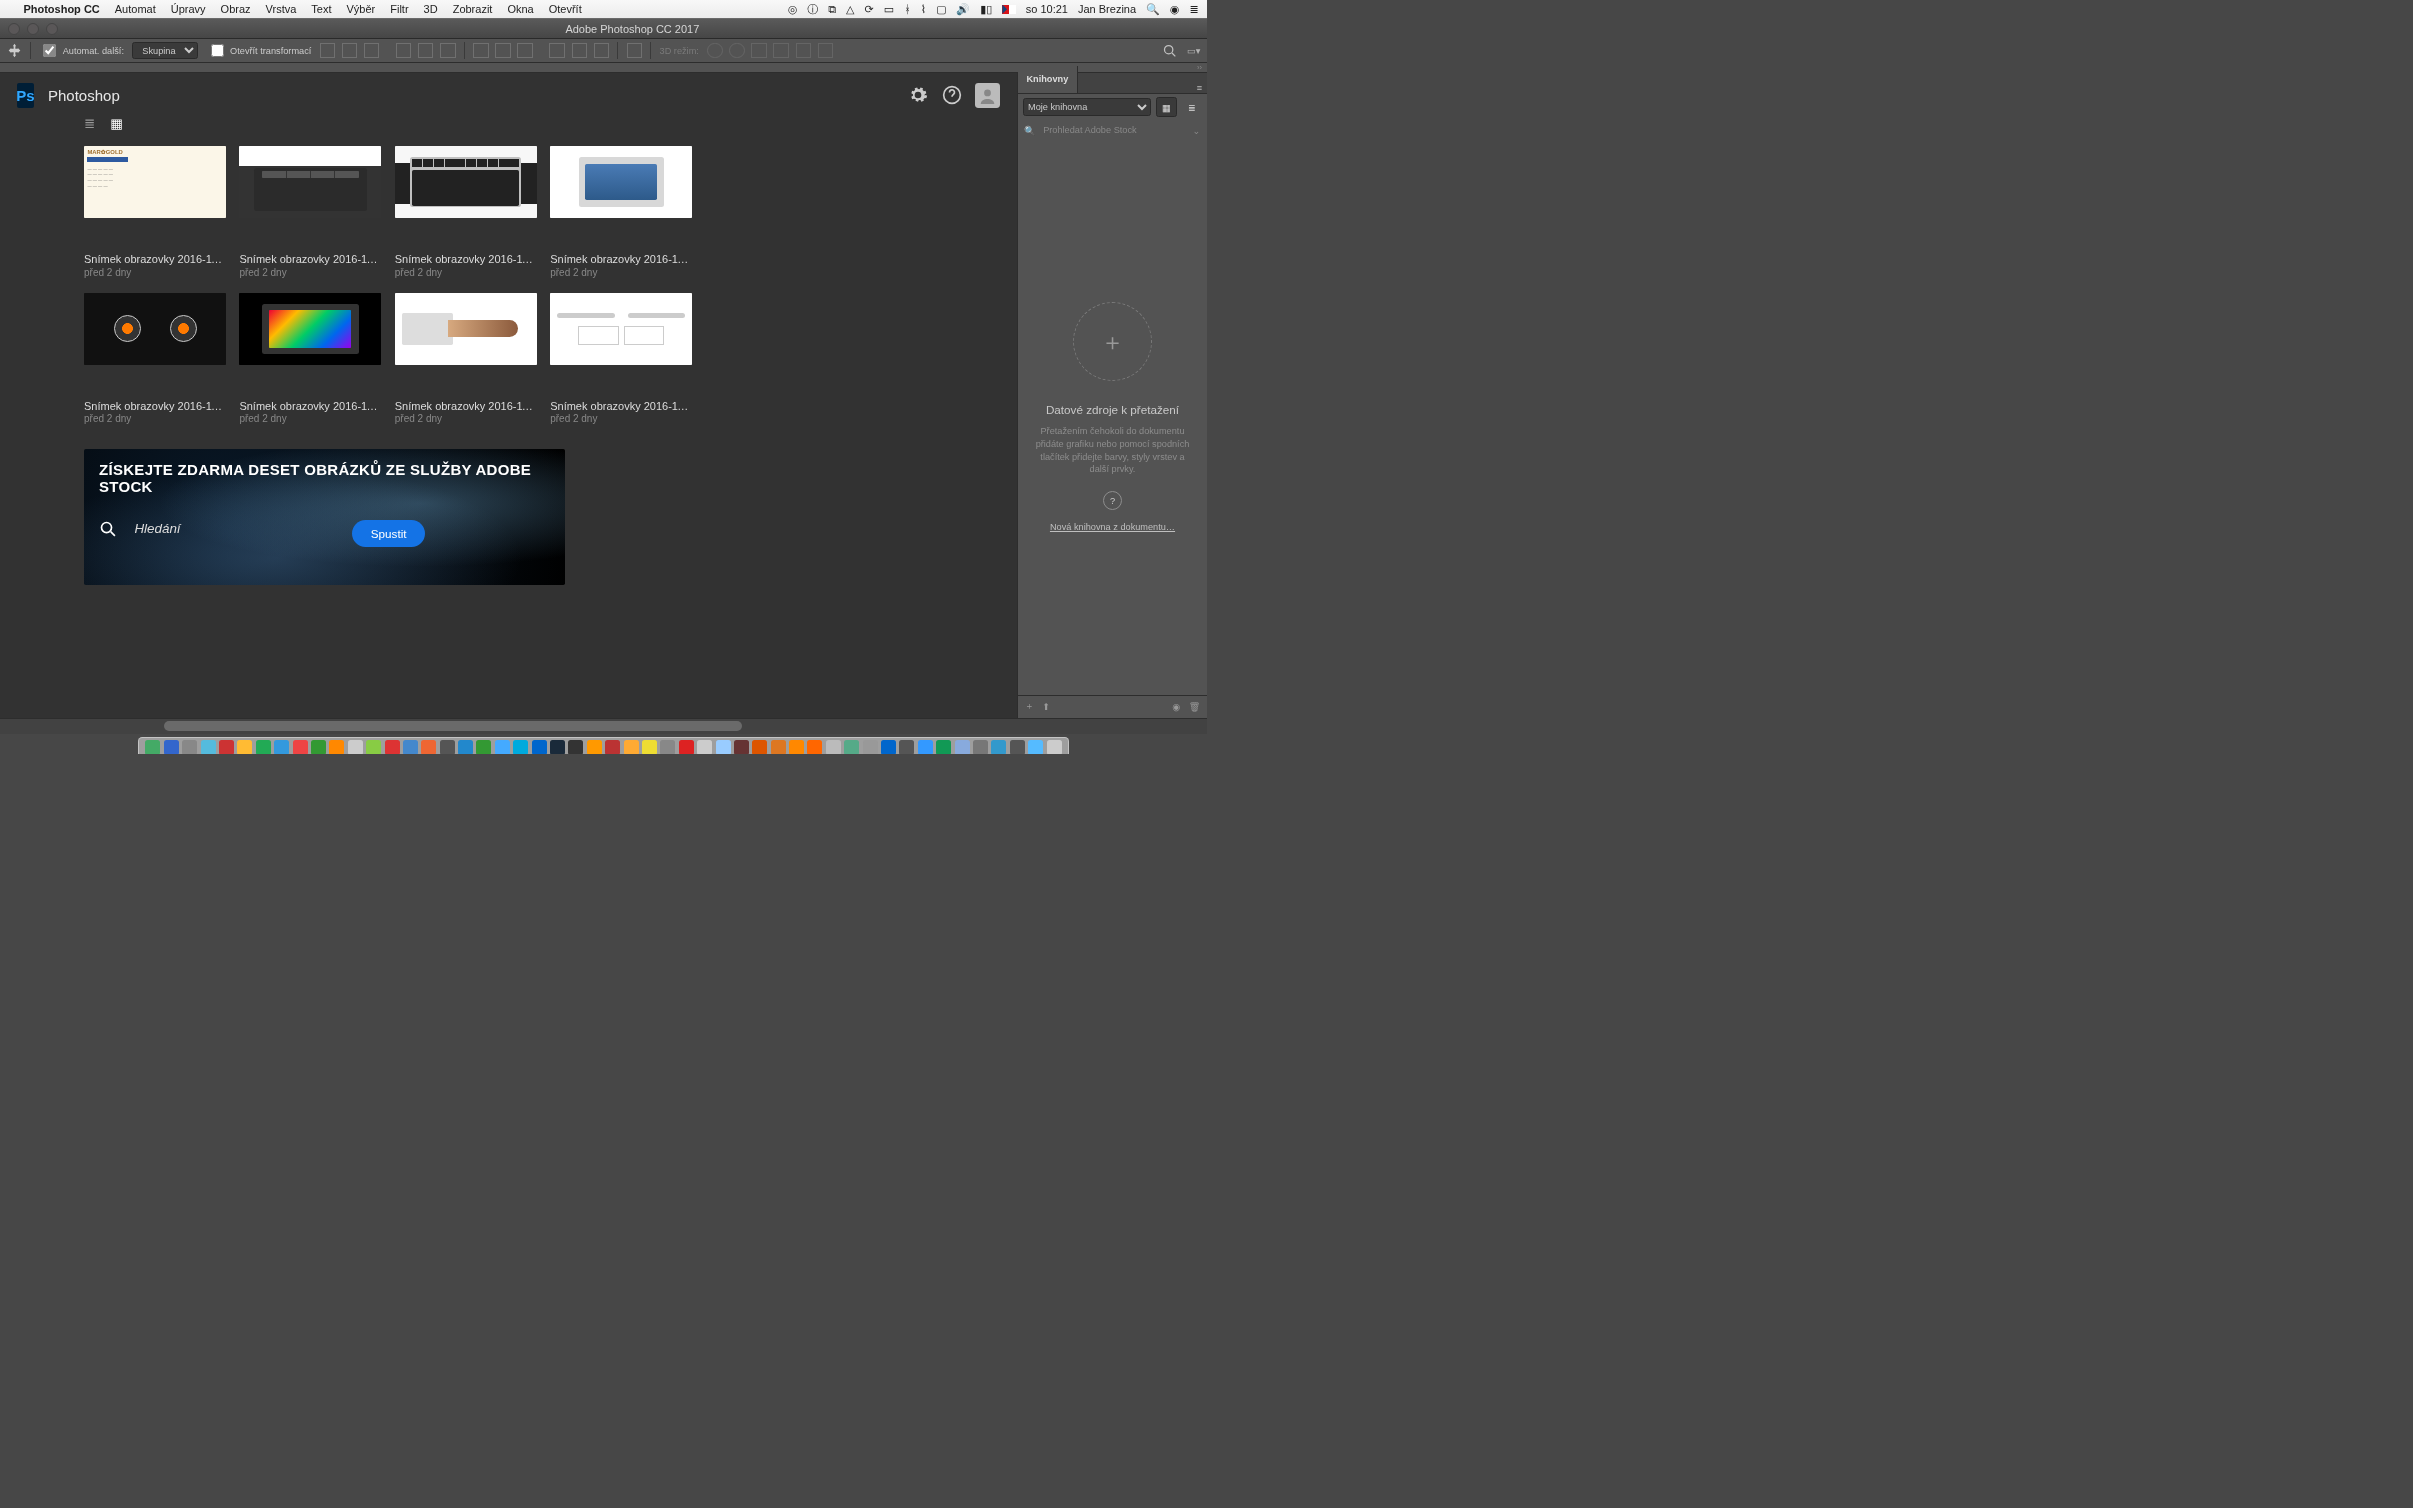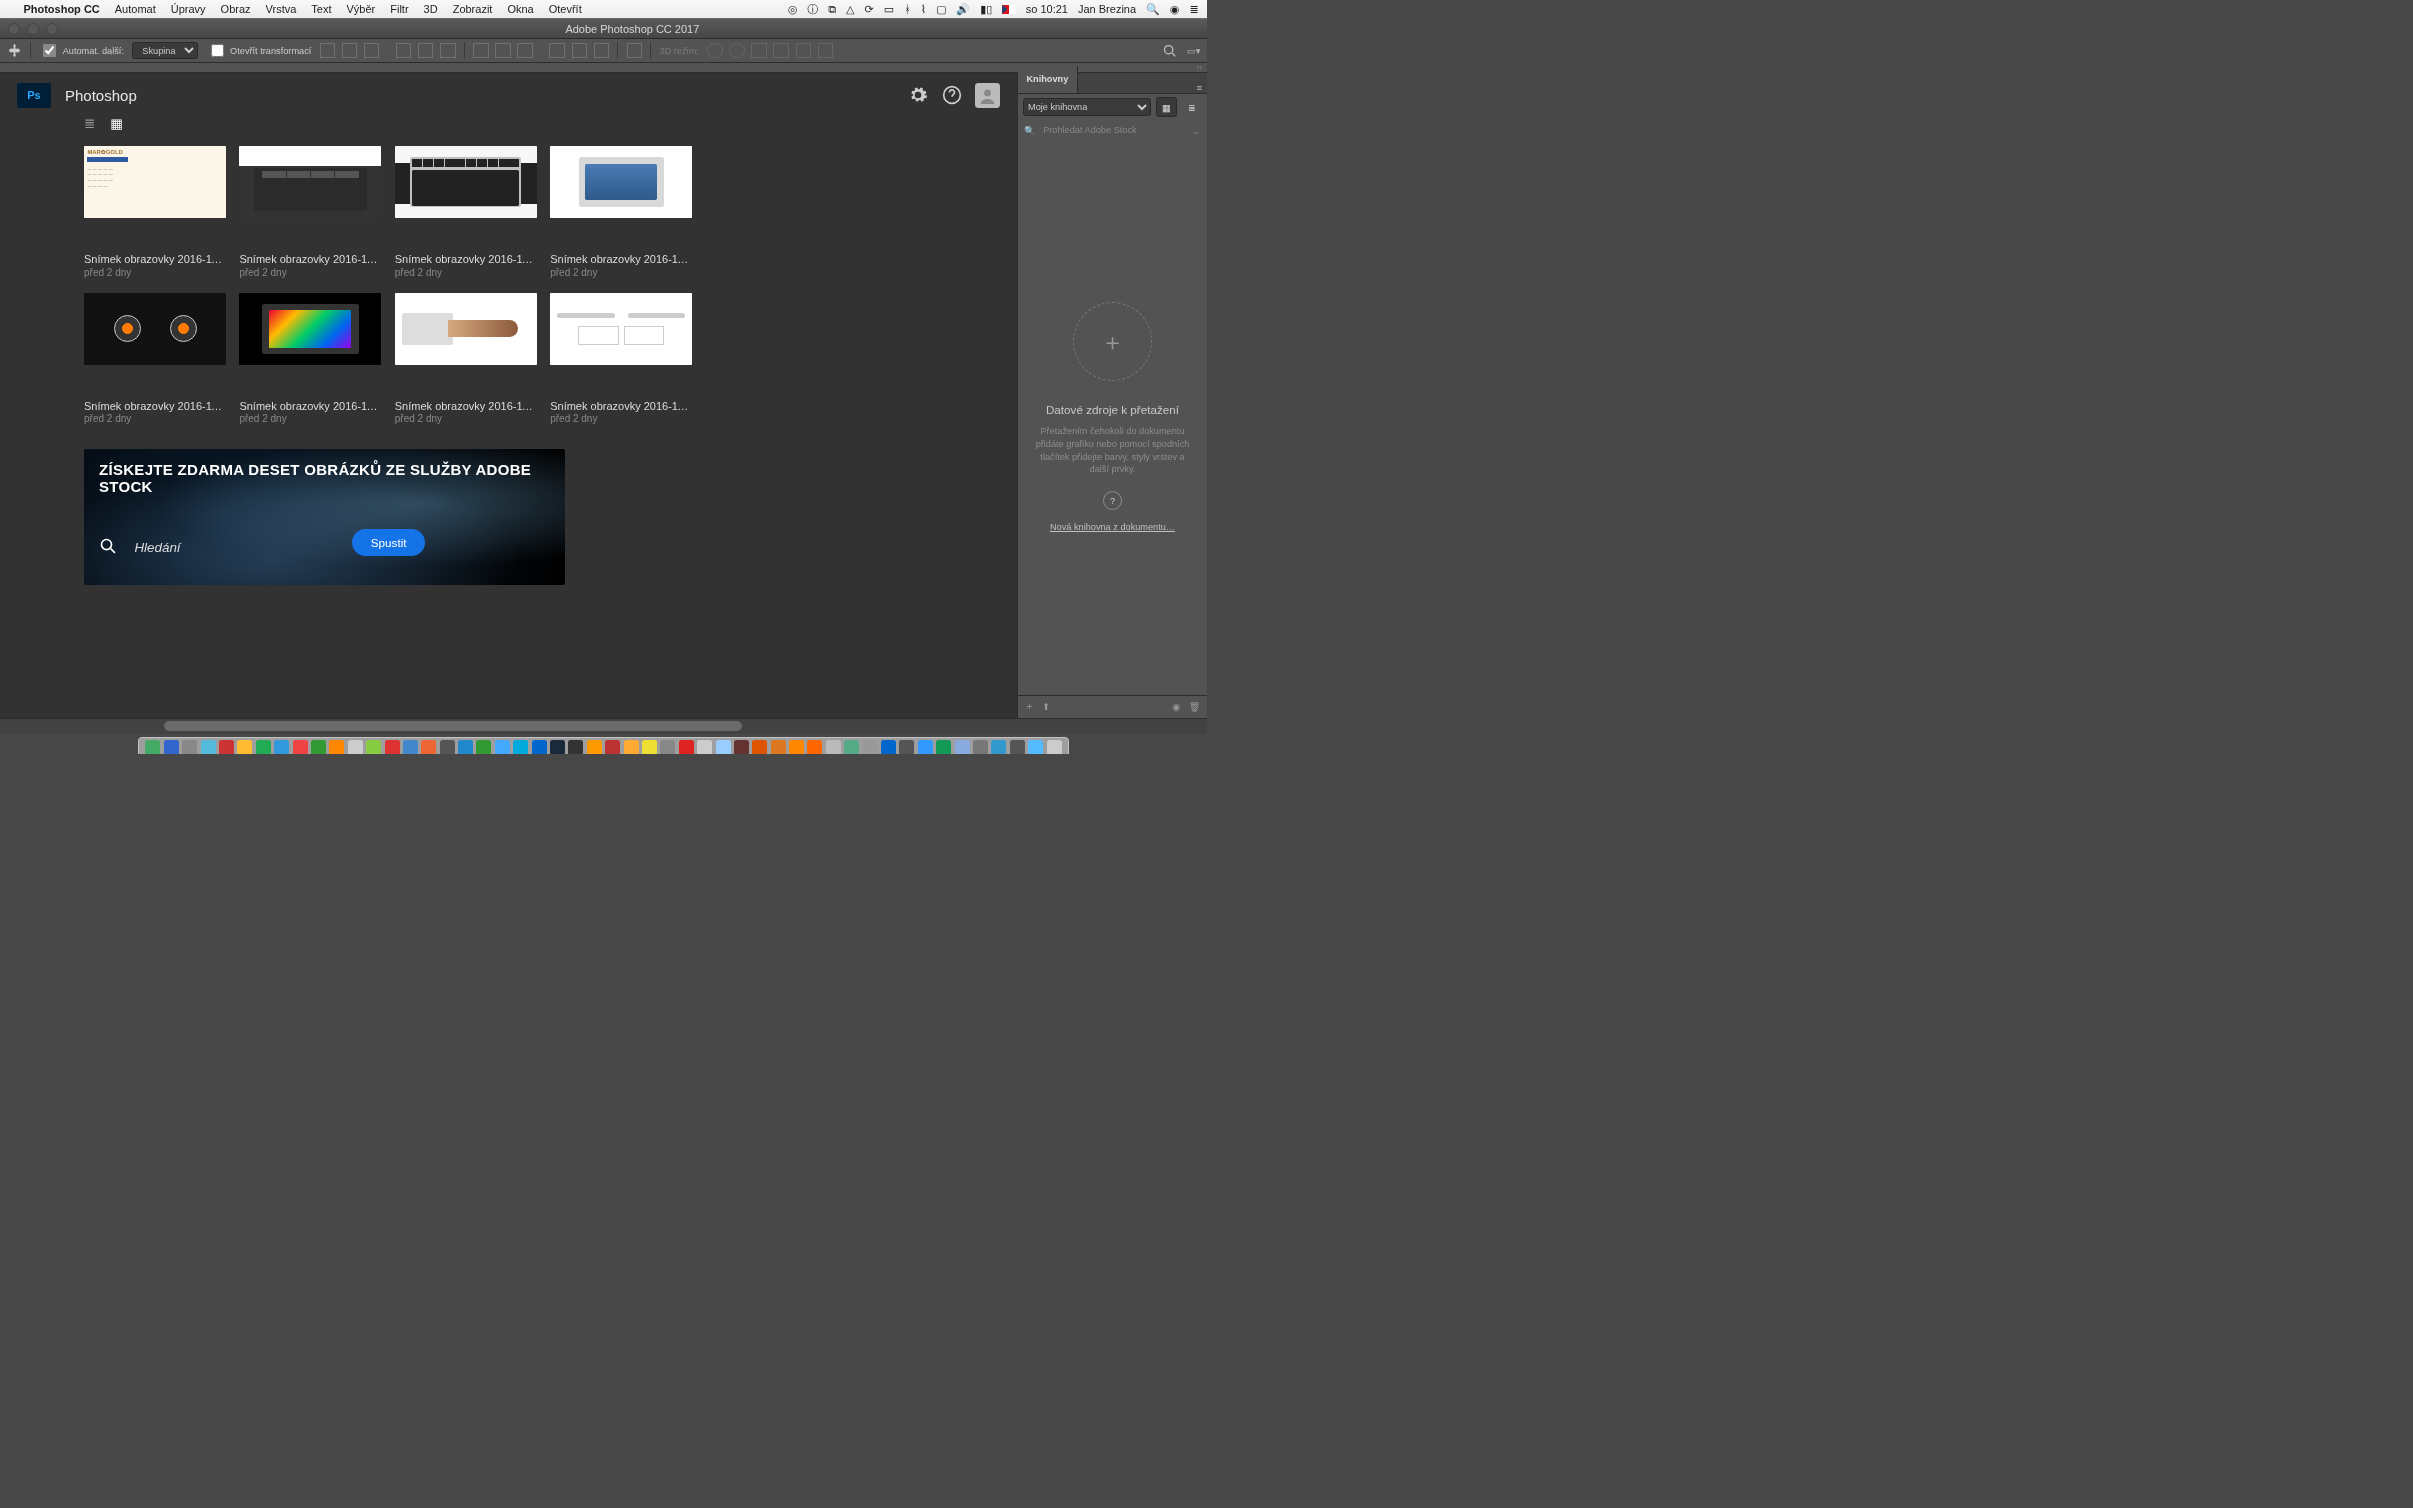--- a/index.html
+++ b/index.html
@@ -27,21 +27,21 @@
 .optsep{width:0.8px;height:17px;background:#3a3a3a}
 .optright{margin-left:auto;display:flex;align-items:center;gap:10px}
 .optright .sicon{opacity:.8}
 
 .corner{height:8.4px;background:#535353;border-bottom:0.8px solid #2d2d2d}
 
 .mainrow{display:flex;height:calc(754px - 18.4px - 18.4px - 23.5px - 8.4px - 15px - 25px)}
 
 .start{flex:1;background:#323232;display:flex;flex-direction:column;position:relative}
 .start-head{display:flex;align-items:center;padding:10px 17px 0}
-.pslogo{width:34px;height:25px;background:#001e36;border-radius:2px;display:flex;align-items:center;justify-content:center;color:#31a8ff;font-weight:700;font-size:11px}
+.pslogo{width:17px;height:25px;background:#001e36;border-radius:2px;display:flex;align-items:center;justify-content:center;color:#31a8ff;font-weight:700;font-size:15px}
 .start-head .title{color:#e6e6e6;font-size:15px;margin-left:14px}
 .start-head .hright{margin-left:auto;display:flex;align-items:center;gap:13.4px}
 .start-head .gear,.start-head .help{color:#ccc;font-size:18.4px;cursor:pointer}
 .avatar{width:25px;height:25px;background:#bbb;border-radius:3.4px;display:flex;align-items:center;justify-content:center;color:#888}
 .start-body{flex:1;display:flex;overflow:hidden;padding:8.4px 17px 5px 84px}
 .sidecol{width:159px;flex:none;padding-top:34px}
 .tablist div{color:#bbb;font-size:11.7px;font-weight:600;padding:5px 0 5px 10px;cursor:pointer}
 .tablist div.active{color:#fff;border-left:2.5px solid #fff;padding-left:7.5px}
 .tablist div.dim{color:#7d7d7d}
 .btn{border:0.8px solid #aaa;border-radius:17px;padding:6.7px 13.4px;color:#ddd;font-size:11.7px;display:flex;justify-content:space-between;margin-top:11.7px;width:134px;cursor:pointer}
@@ -59,21 +59,21 @@
 .thumb.t5{background:#111}
 .thumb.t6{background:#000}
 .thumb.t7{background:#fff}
 .thumb.t8{background:#fff}
 .cname{color:#ddd;font-size:11px;margin-top:35px;white-space:nowrap;overflow:hidden;text-overflow:ellipsis}
 .ctime{color:#888;font-size:10px;margin-top:1.7px}
 .stockbox{margin-top:25px;width:451px;height:112px;background:radial-gradient(circle at 30% 60%,#0a1a2a,#000);border-radius:1.7px;padding:11.7px 15px;position:relative;overflow:hidden;color:#fff}
 .stockbox::after{content:"";position:absolute;inset:0;background:radial-gradient(ellipse at 70% 40%,rgba(120,180,220,.35),transparent 55%),radial-gradient(ellipse at 40% 80%,rgba(80,120,160,.4),transparent 60%)}
 .stockbox *{position:relative;z-index:1}
 .stocktitle{font-size:15px;font-weight:700;letter-spacing:0.3px}
-.stocksearch{margin-top:34px;display:flex;align-items:flex-end;gap:15px}
+.stocksearch{margin-top:25px;display:flex;align-items:flex-start;gap:15px}
 .stocksearch input{background:transparent;border:none;color:#fff;font-style:italic;font-size:13.4px;outline:none;width:201px}
 .stocksearch input::placeholder{color:#ddd;font-style:italic}
 .gobtn{background:#1473e6;border:none;color:#fff;padding:6.7px 18.4px;border-radius:15px;font-size:11.7px;cursor:pointer}
 
 .rpanel{width:189px;flex:none;background:#535353;border-left:0.8px solid #2d2d2d;display:flex;flex-direction:column;font-size:9.2px;color:#bbb}
 .ptabrow{display:flex;align-items:flex-end;height:20px;background:#424242;border-bottom:0.8px solid #2d2d2d}
 .ptab{background:#535353;padding:3.4px 8.4px;height:100%;display:flex;align-items:center;color:#ddd;font-weight:600;border-right:0.8px solid #2d2d2d}
 .pmenu{margin-left:auto;padding:0 5px;cursor:pointer}
 .prow{display:flex;align-items:center;padding:3.4px 5px;gap:5px}
 .prow select{flex:1;background:#3a3a3a;color:#ccc;border:0.8px solid #2a2a2a;font-size:9.2px;height:18.4px;border-radius:2.5px}

